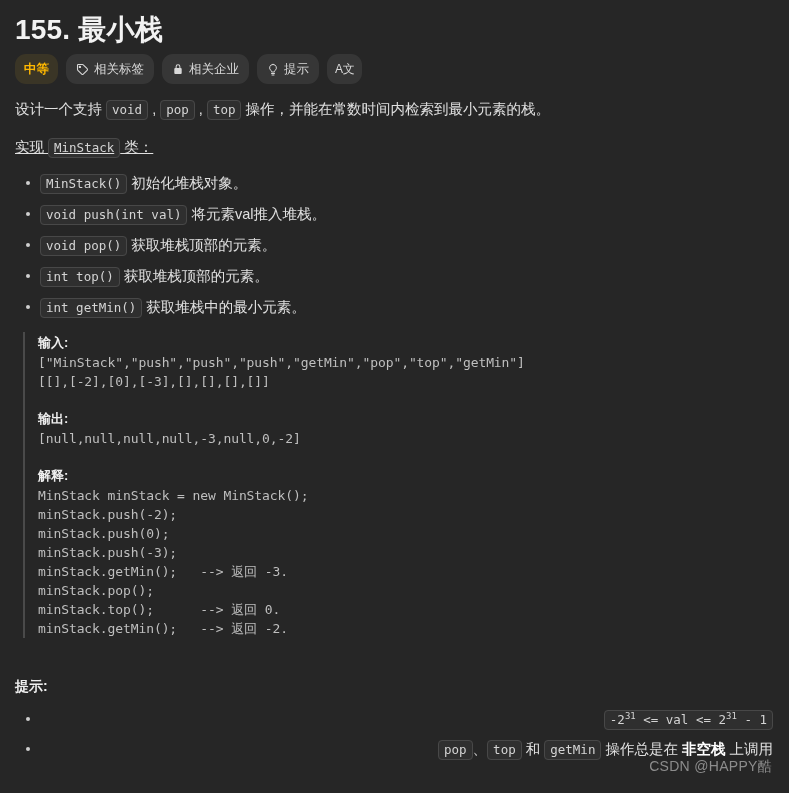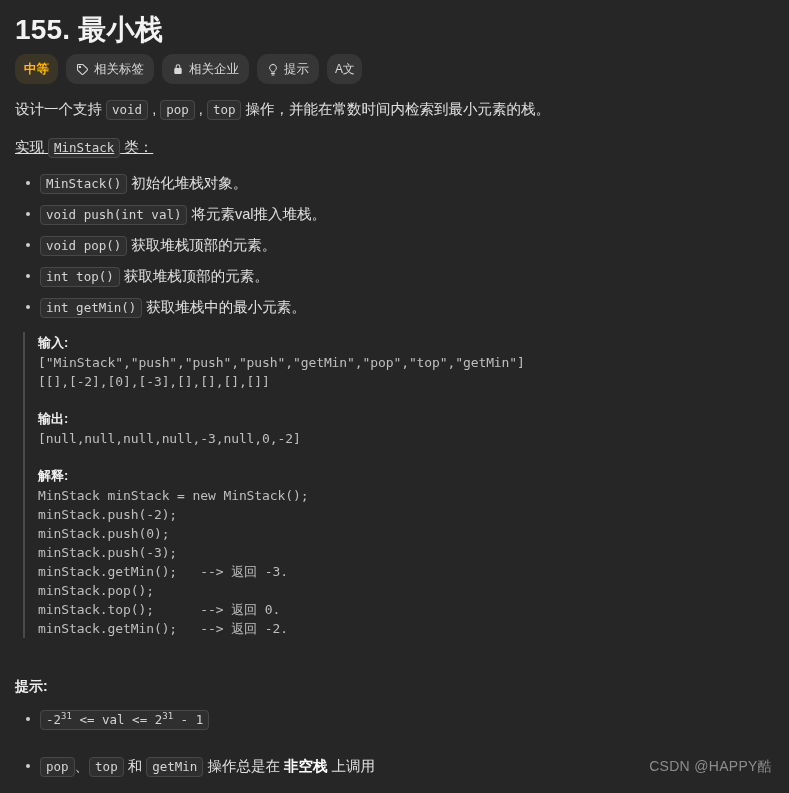--- a/index.html
+++ b/index.html
@@ -149,21 +149,22 @@
     list-style: none;
     margin: 10px 0 0 0;
     padding: 0 0 0 14px;
   }
   ul.hints li {
     position: relative;
     font-size: 14.5px;
     line-height: 26px;
     color: #e0e0e0;
     padding-left: 14px;
-    margin-bottom: 20px;
+    margin-bottom: 3px;
+    text-align: right;
   }
   ul.hints li::before {
     content: "";
     position: absolute;
     left: 0;
     top: 11px;
     width: 4px;
     height: 4px;
     border-radius: 50%;
     background: #cfcfcf;

